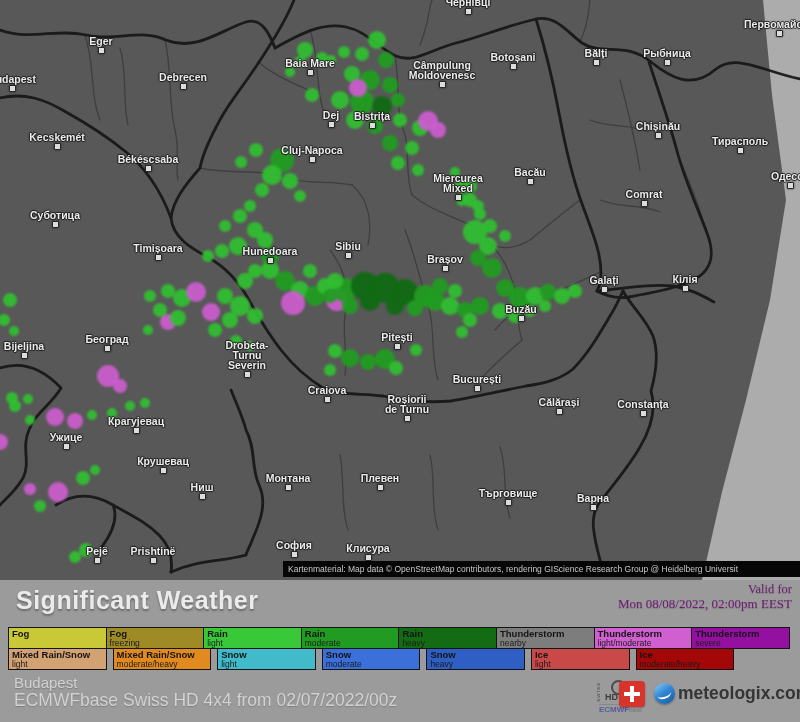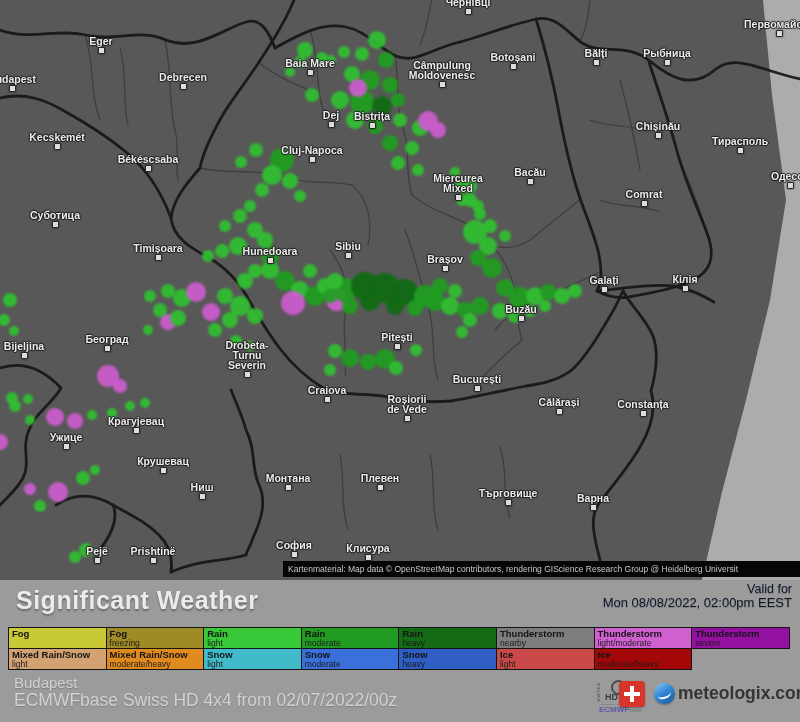--- a/index.html
+++ b/index.html
@@ -14,26 +14,26 @@
   .clabel{position:absolute;left:0;bottom:4px;transform:translateX(-50%);text-align:center;white-space:nowrap;
           font-size:10.5px;font-weight:bold;line-height:10px;color:#ececec;
           text-shadow:-1px 0 1px #1c1c1c,1px 0 1px #1c1c1c,0 -1px 1px #1c1c1c,0 1px 1px #1c1c1c;}
   #attrib{position:absolute;left:283px;top:561px;width:517px;height:16px;background:#060606;z-index:9;
           color:#c9c9c9;font-size:8.5px;line-height:16px;padding-left:5px;box-sizing:border-box;
           white-space:nowrap;overflow:hidden;}
   
   #panel{position:absolute;left:0;top:580px;width:800px;height:142px;background:#9b9b9b;}
   #title{position:absolute;left:16px;top:6px;font-size:25px;font-weight:bold;color:#ebebeb;
          letter-spacing:.5px;text-shadow:0 1px 1px #757575,0 2px 2px #6e6e6e;}
-  #valid{position:absolute;right:8px;top:2px;text-align:right;color:#0f172a;text-shadow:0 1px 1px #7b7b7b;}
+  #valid{position:absolute;right:8px;top:2px;text-align:right;color:#701a75;text-shadow:0 1px 1px #7b7b7b;font-family:Liberation Serif, serif;}
   #valid .vl{font-size:12.5px;}
   #valid .vt{font-size:13px;margin-top:-1px;}
   #legend{position:absolute;left:8px;top:47px;}
   .lrow{display:flex;}
-  .lrow + .lrow{margin-top:-1px;}
+  .lrow + .lrow{margin-top:-1px;gap:7px;}
   .lcell{box-sizing:border-box;flex:0 0 98.6px;height:22px;border:1px solid #141414;
          padding:1px 13px 0 3px;overflow:hidden;}
   .lcell + .lcell{margin-left:-1px;}
   .lcell .l1{font-size:9.5px;font-weight:bold;line-height:10px;color:#141414;}
   .lcell .l2{font-size:8.5px;line-height:9px;color:#1b1b1b;}
   #region{position:absolute;left:14px;top:94px;font-size:15px;color:#d2d2d2;text-shadow:0 1px 1px #7d7d7d;}
   #model{position:absolute;left:14px;top:110px;font-size:17.5px;color:#d2d2d2;text-shadow:0 1px 1px #7d7d7d;}
   
   #modelLogo{position:absolute;left:565px;top:100px;width:50px;height:36px;margin-left:32px;}
   .swissVert{position:absolute;left:-2px;top:2px;font-size:6px;color:#4a4a4a;writing-mode:vertical-rl;transform:rotate(180deg);letter-spacing:1px;}
@@ -477,21 +477,21 @@
         </div>
         <div class="city" style="left: 327px; top: 399px;">
           <div class="clabel">
             <div>Craiova</div>
           </div>
           <div class="cmarker"></div>
         </div>
         <div class="city" style="left: 407px; top: 418px;">
           <div class="clabel">
             <div>Roșiorii</div>
-            <div>de Vede</div>
+            <div>de Turnu</div>
           </div>
           <div class="cmarker"></div>
         </div>
         <div class="city" style="left: 604px; top: 289px;">
           <div class="clabel">
             <div>Galați</div>
           </div>
           <div class="cmarker"></div>
         </div>
         <div class="city" style="left: 685px; top: 288px;">

